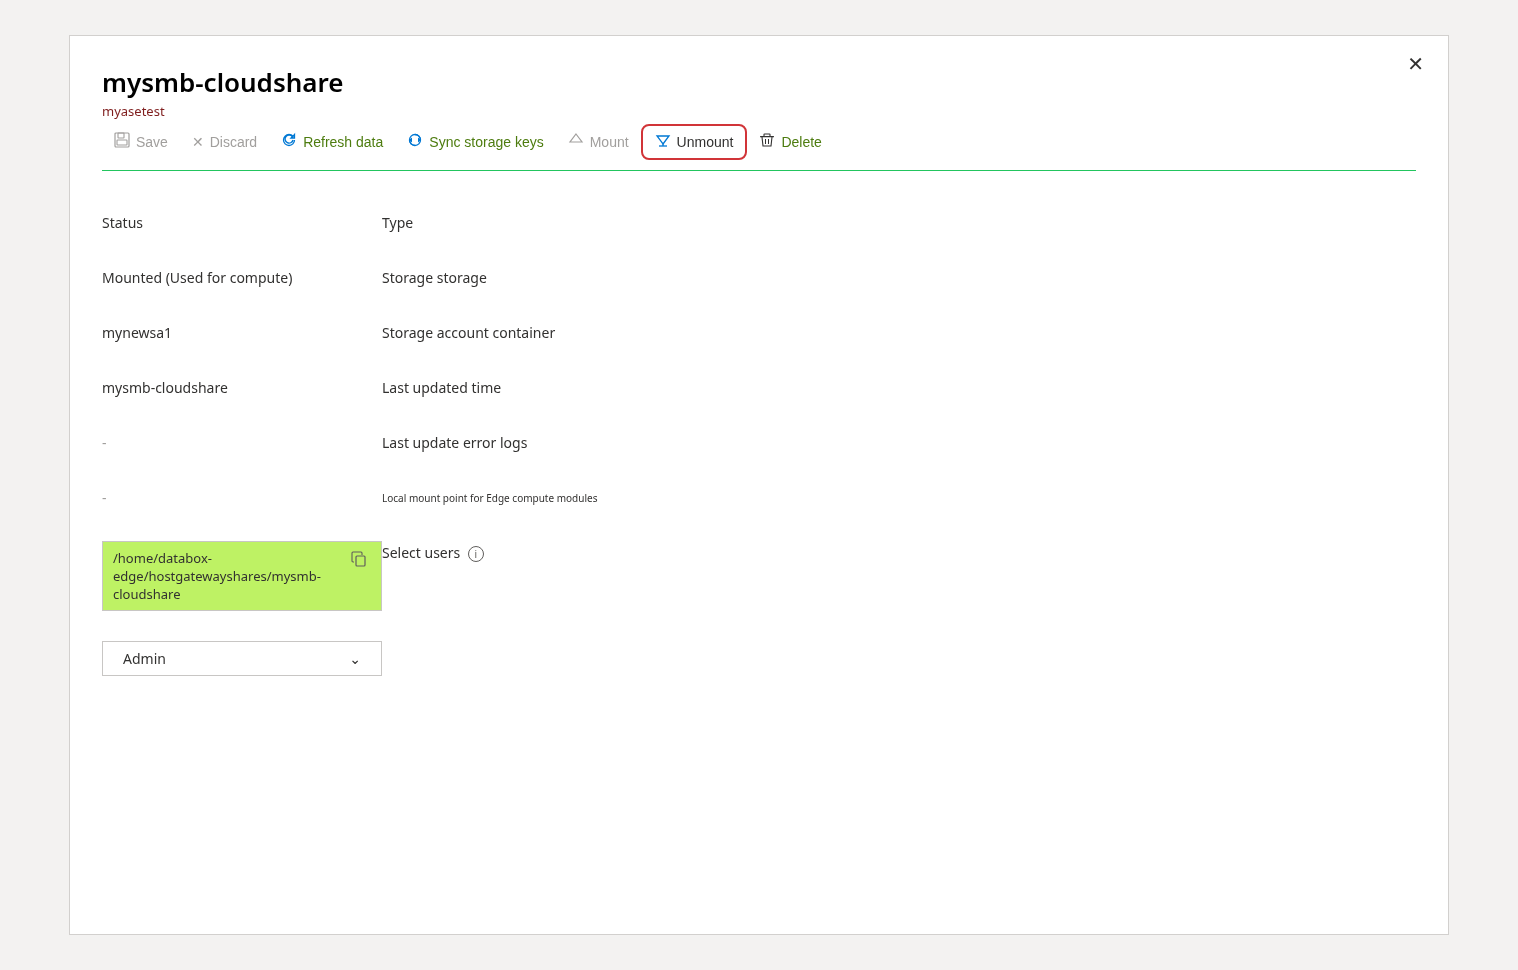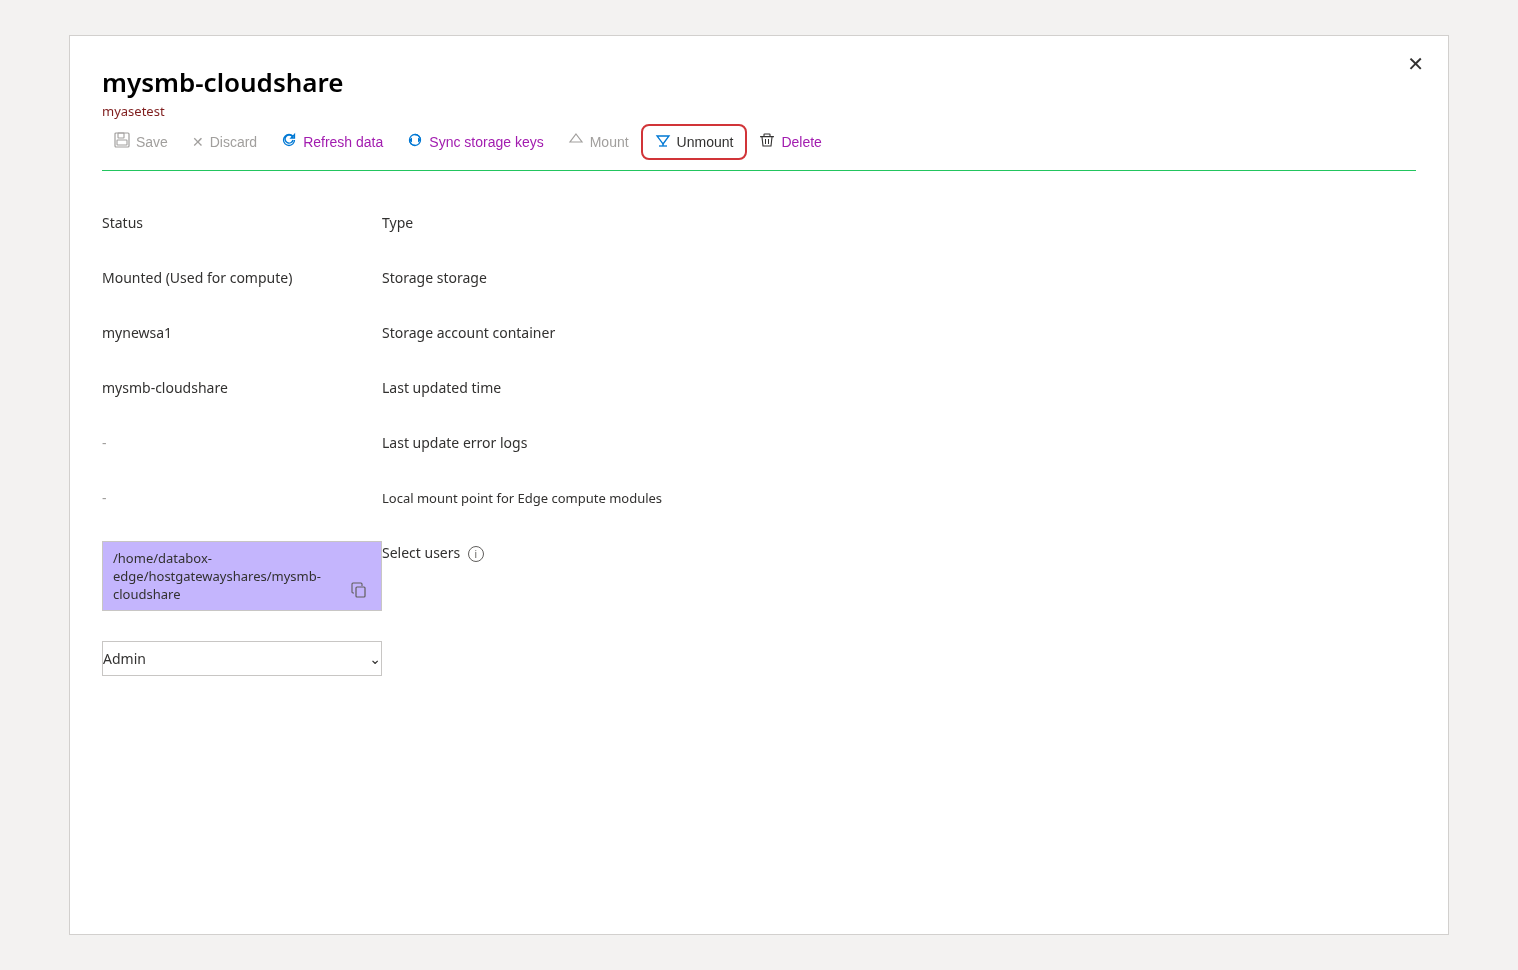--- a/index.html
+++ b/index.html
@@ -51,21 +51,21 @@
     }
     .toolbar-btn {
       display: flex;
       align-items: center;
       gap: 6px;
       padding: 6px 12px;
       background: none;
       border: none;
       cursor: pointer;
       font-size: 14px;
-      color: #a21caf;
+      color: #4d7c0f;
       white-space: nowrap;
     }
     .toolbar-btn .icon {
       font-size: 16px;
       color: #323130;
     }
     .toolbar-btn.blue-icon .icon { color: #0078d4; }
     .toolbar-btn.muted { color: #a19f9d; }
     .toolbar-btn.muted .icon { color: #a19f9d; }
     .toolbar-btn.active-highlight {
@@ -87,23 +87,23 @@
     }
     .field-value {
       font-size: 14px;
       color: #323130;
       padding: 18px 0 18px 0;
       align-self: start;
     }
     .field-value.muted { color: #a19f9d; }
     .copy-input-wrapper {
       display: flex;
-      align-items: flex-end;
+      align-items: flex-start;
       border: 1px solid #c8c6c4;
-      background: #c4b5fd;
+      background: #bef264;
       padding: 7px 10px;
       font-size: 13px;
       color: #323130;
       max-width: 900px;
     }
     .copy-input-wrapper span {
       flex: 1;
     }
     .copy-btn {
       background: none;
@@ -112,21 +112,21 @@
       color: #605e5c;
       font-size: 15px;
       margin-left: 8px;
       padding: 2px 4px;
     }
     .select-wrapper {
       display: flex;
       align-items: center;
       border: 1px solid #c8c6c4;
       background: #fff;
-      padding: 7px 0;
+      padding: 7px 20px;
       font-size: 14px;
       color: #323130;
       max-width: 900px;
       cursor: pointer;
       justify-content: space-between;
     }
     .select-wrapper .chevron { color: #323130; font-size: 14px; }
     .info-icon {
       display: inline-flex;
       align-items: center;
@@ -135,21 +135,21 @@
       height: 16px;
       border: 1px solid #605e5c;
       border-radius: 50%;
       font-size: 10px;
       color: #605e5c;
       margin-left: 4px;
       cursor: pointer;
       vertical-align: middle;
     }
     .field-label-multi {
-      font-size: 13px;
+      font-size: 10px;
       color: #323130;
       padding: 18px 0 18px 0;
       align-self: center;
     }
   </style>
 </head>
 <body>
 
 <div class="panel">
   <button class="close-btn">✕</button>

